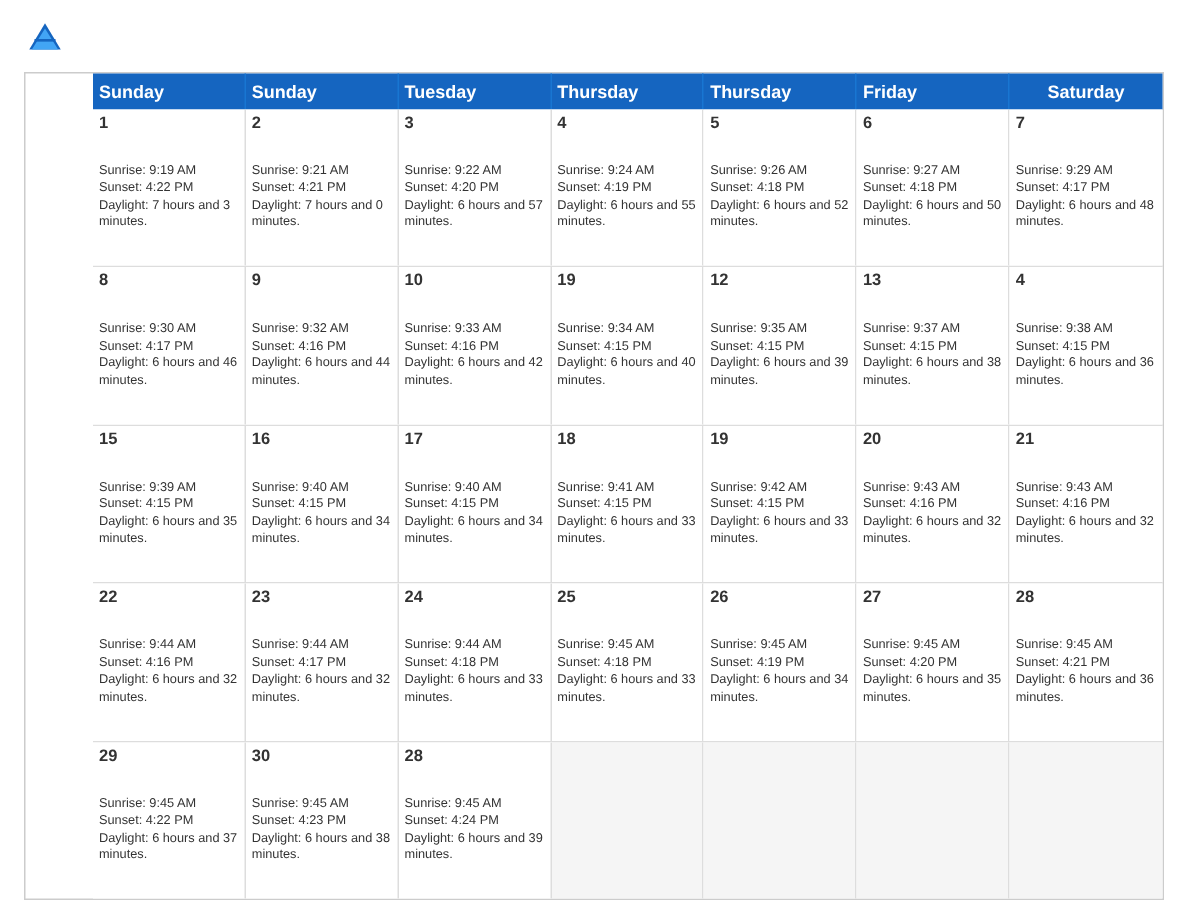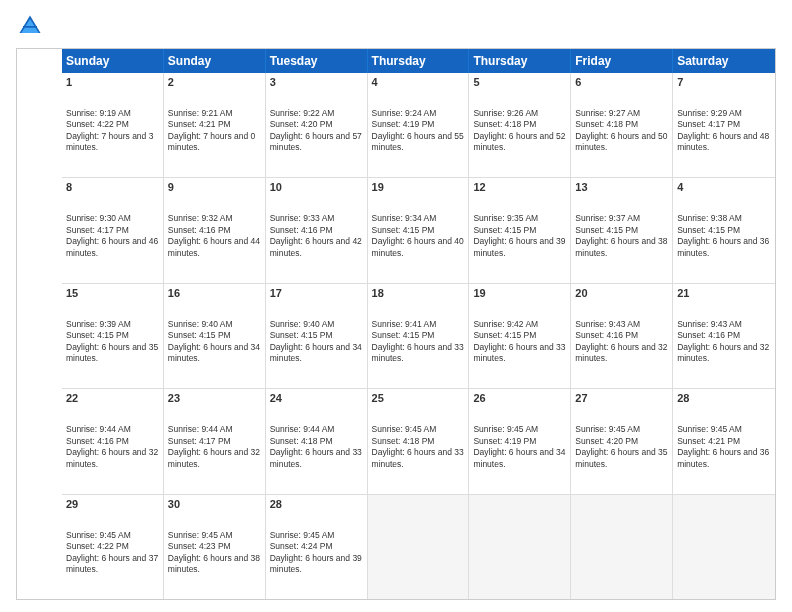--- a/index.html
+++ b/index.html
@@ -63,21 +63,21 @@
       background: #1565c0;
     }
     .cal-header-cell {
       color: #fff;
       font-size: 12px;
       font-weight: bold;
       padding: 5px 4px;
       text-align: left;
       border-right: 1px solid #1976d2;
     }
-    .cal-header-cell:last-child { border-right: none; }
+    .cal-header-cell:last-child { border-right: none; text-align: center; }
     .cal-body {
       flex: 1;
       display: flex;
       flex-direction: column;
     }
     .cal-row {
       display: grid;
       grid-template-columns: repeat(7, 1fr);
       flex: 1;
       border-bottom: 1px solid #ddd;

